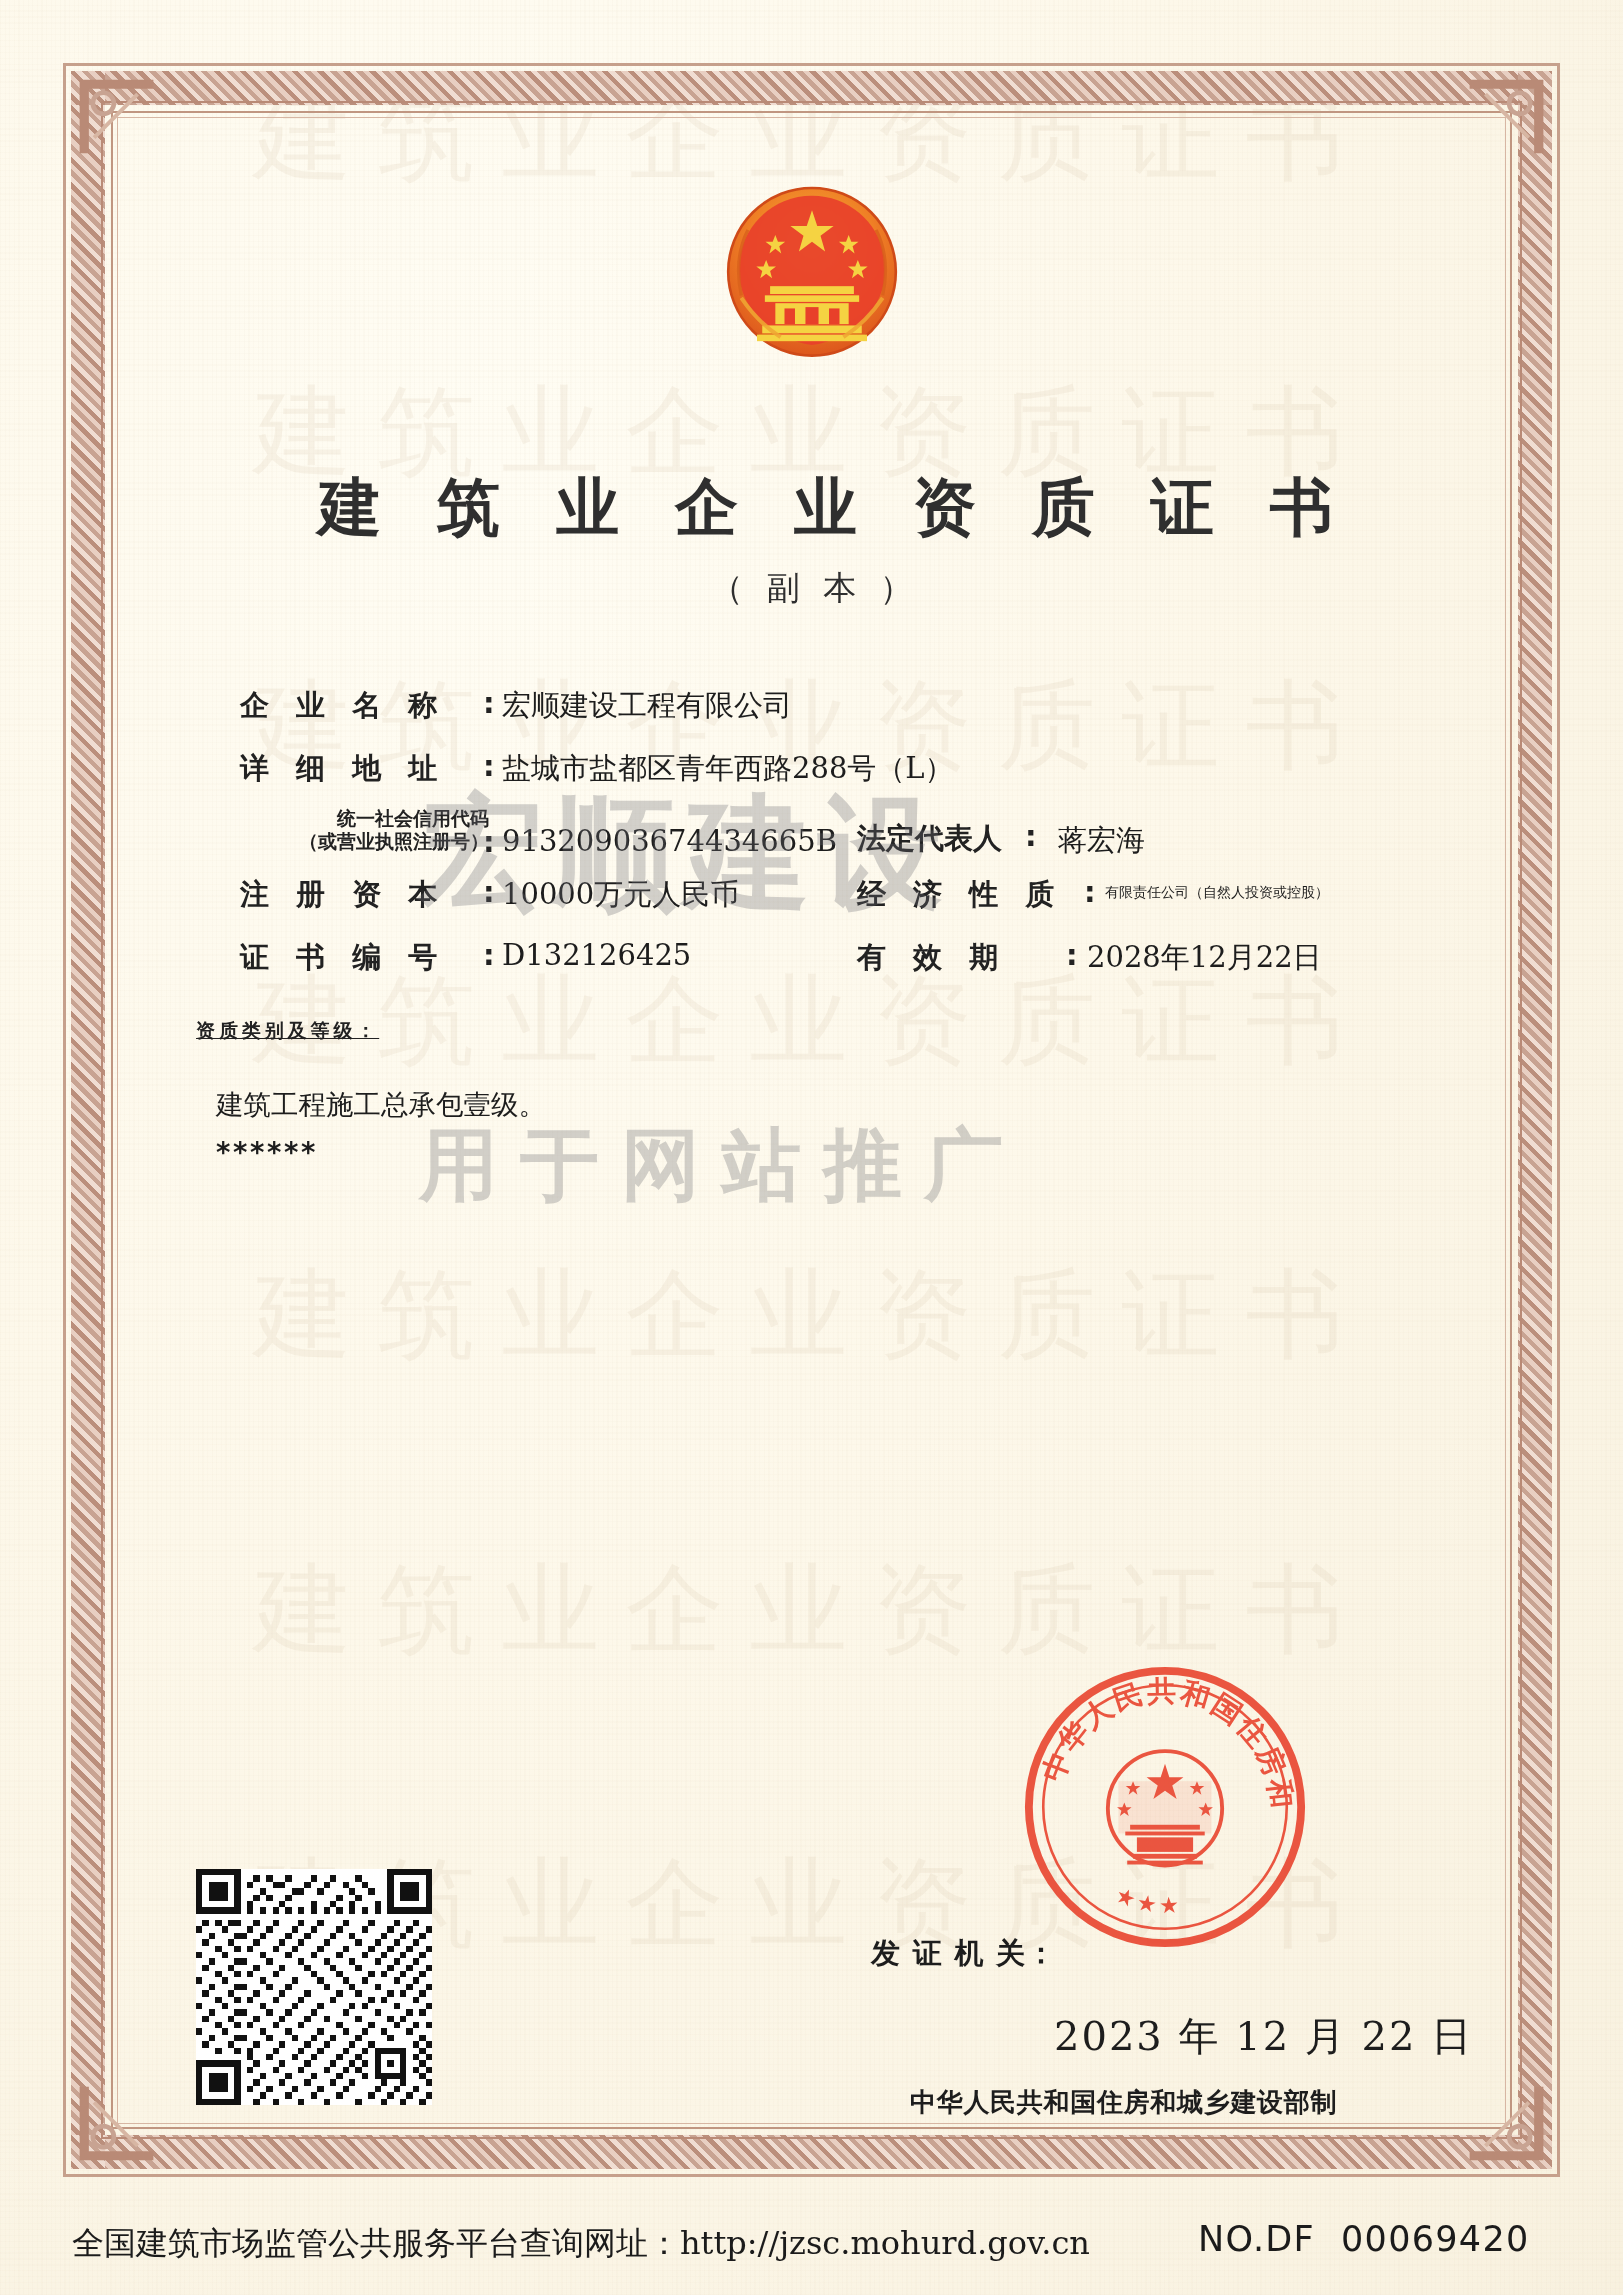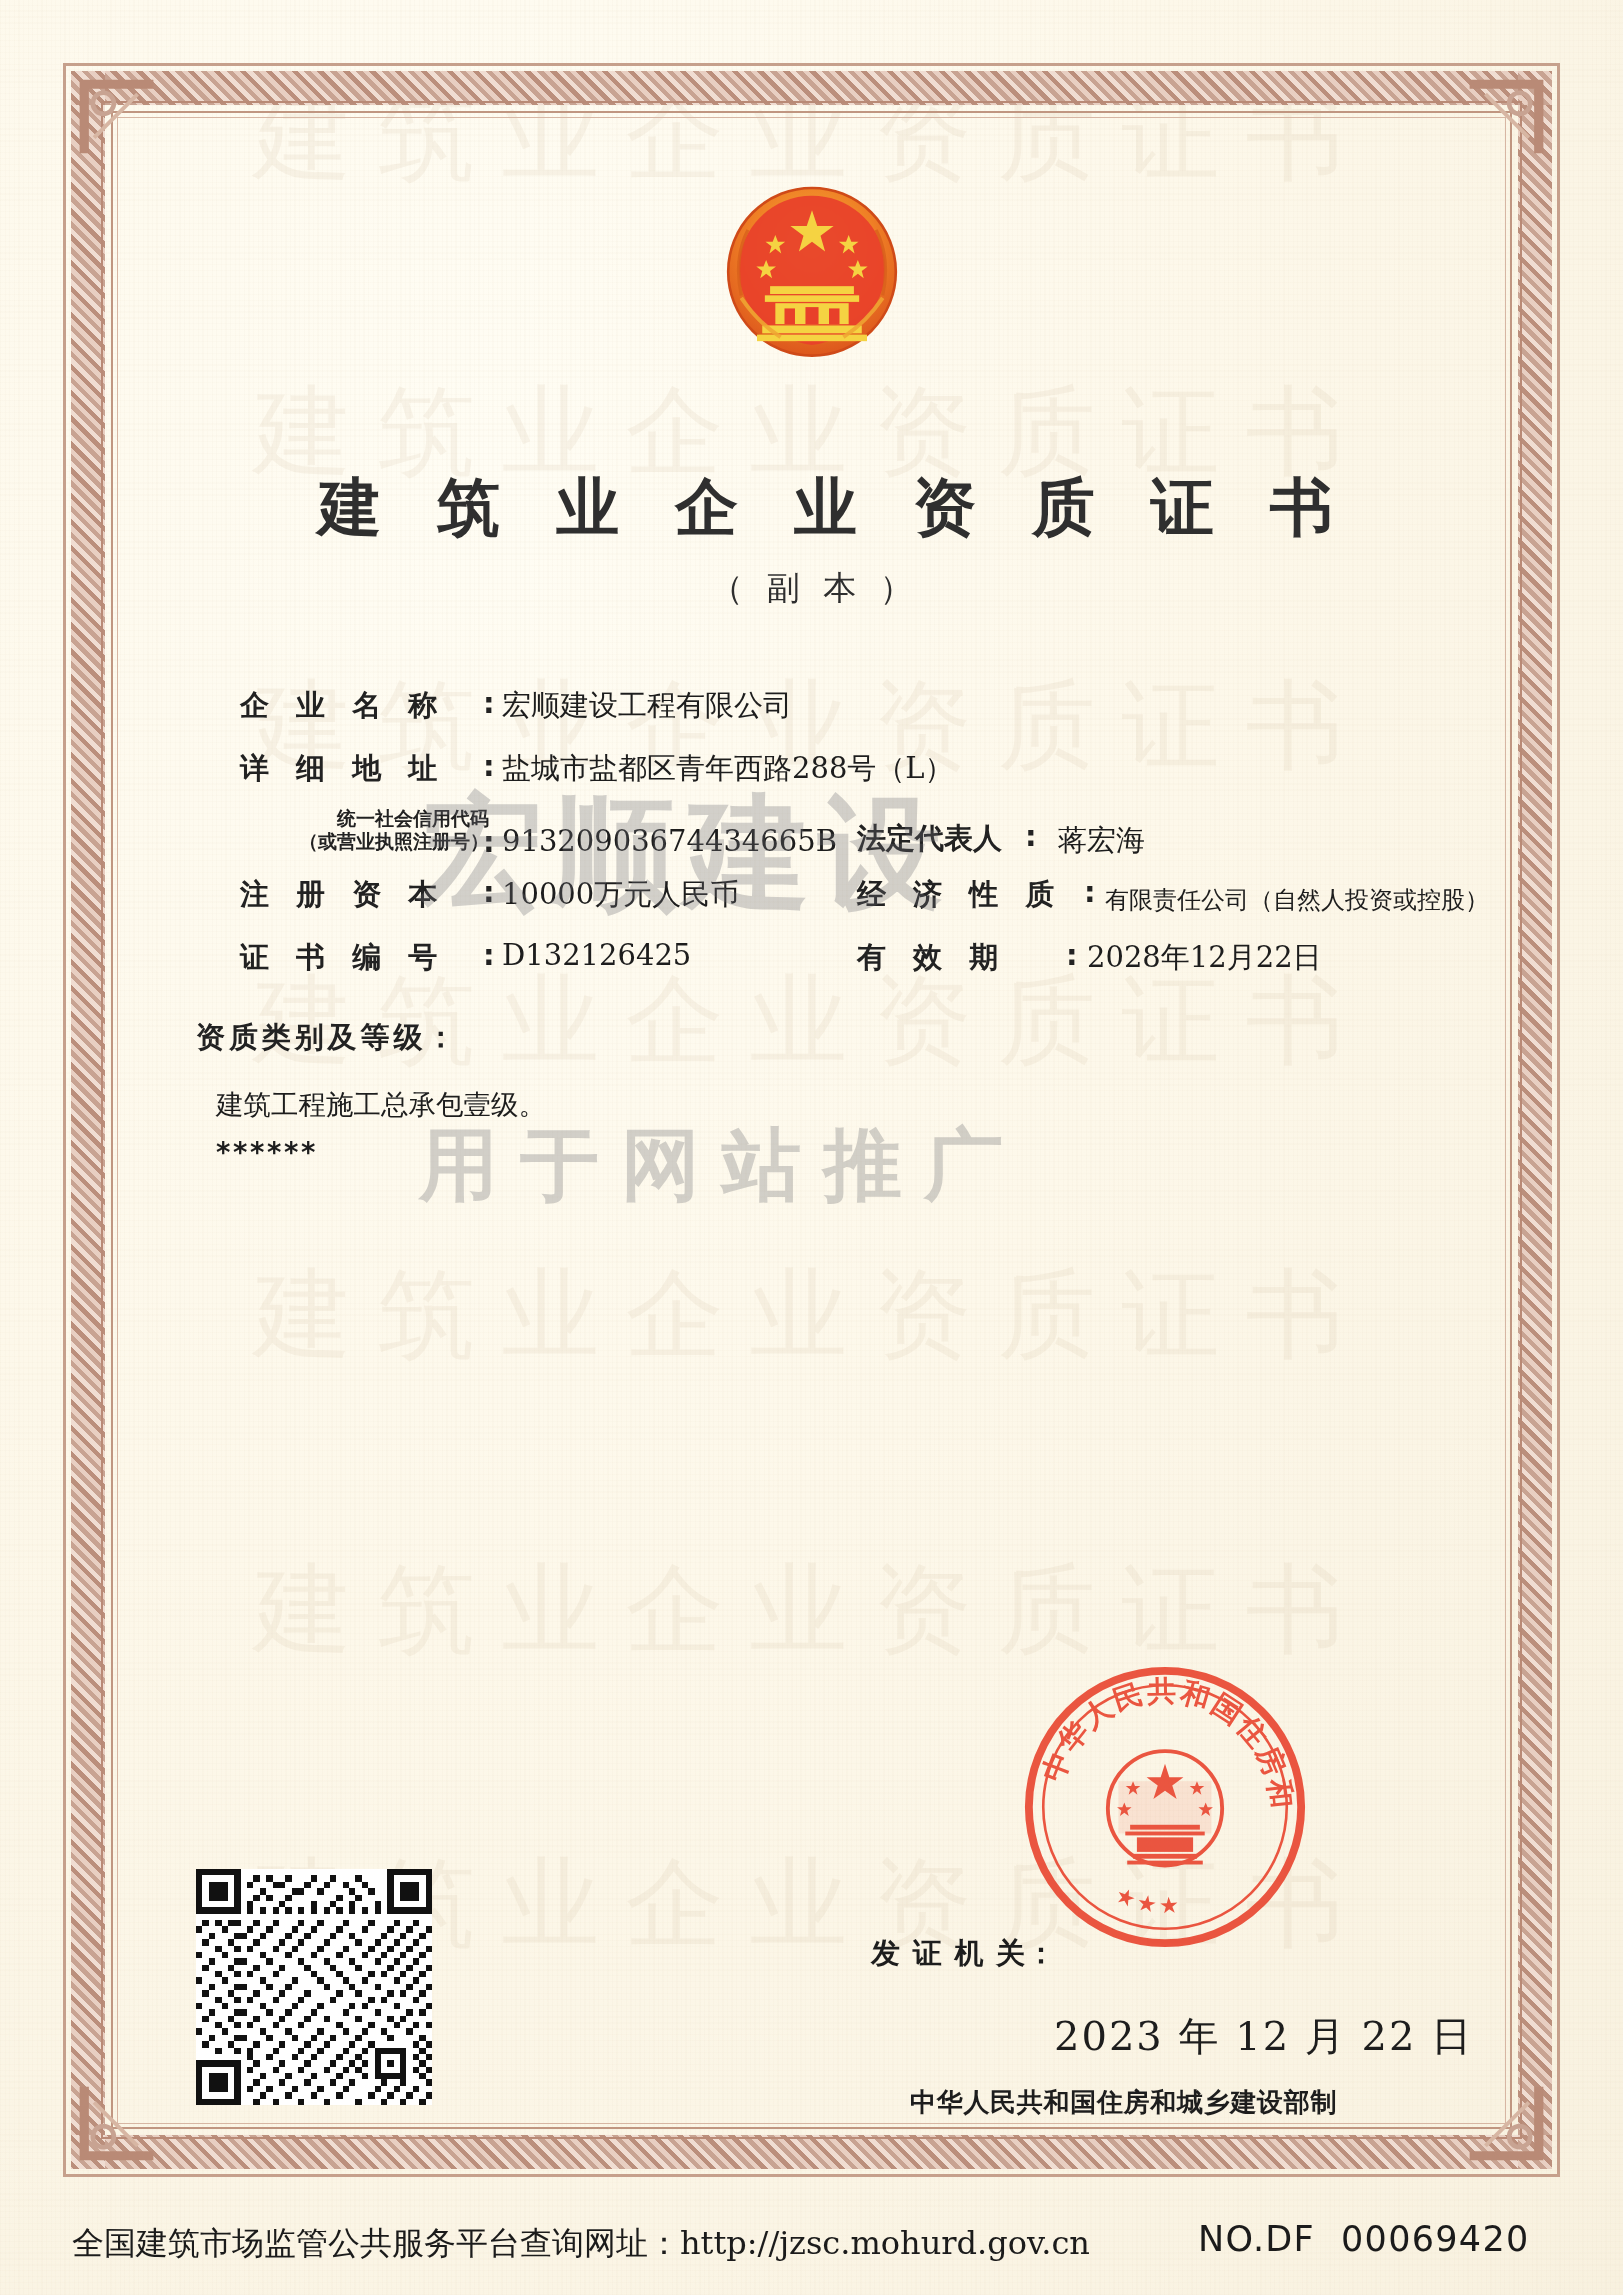--- a/index.html
+++ b/index.html
@@ -175,43 +175,44 @@
     font-family: "DejaVu Sans", sans-serif;
     font-size: 27.5px;
     color: #1d1d1d;
     white-space: nowrap;
   }
   .val.hand {
     font-family: "DejaVu Serif", serif;
     font-size: 29px;
   }
   .val.small {
-    font-size: 24px;
+    font-size: 14px;
   }
   .abs { position: absolute; }
 
   .lbl-two {
     font-family: "DejaVu Sans", sans-serif;
     font-size: 19px;
     font-weight: bold;
     color: #222;
     line-height: 1.22;
     text-align: right;
     white-space: nowrap;
   }
 
   #cat-label {
     position: absolute;
     left: 196px;
     top: 1018px;
     font-family: "DejaVu Sans", sans-serif;
-    font-size: 29px;
+    font-size: 19px;
     font-weight: bold;
     letter-spacing: 3.9px;
     color: #222;
+    text-decoration: underline;
   }
   #cat-line1 {
     position: absolute;
     left: 216px;
     top: 1087px;
     font-family: "DejaVu Serif", serif;
     font-size: 27.5px;
     color: #1d1d1d;
   }
   #cat-line2 {

